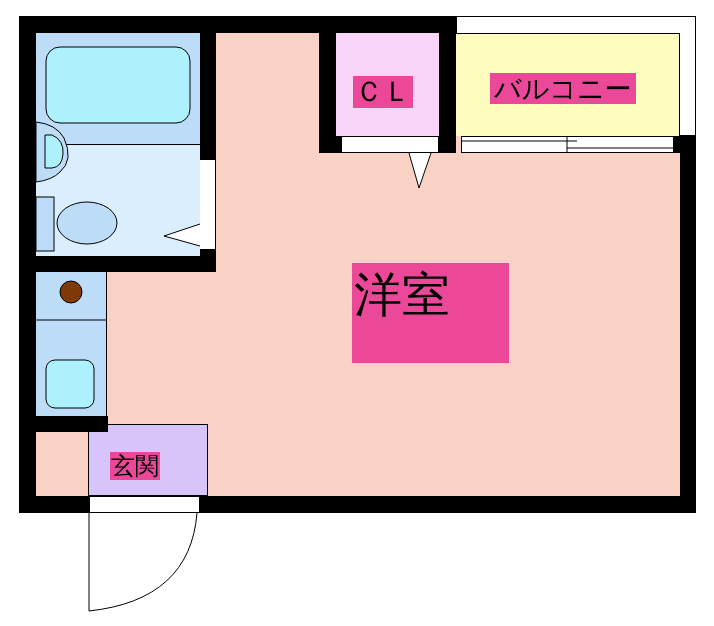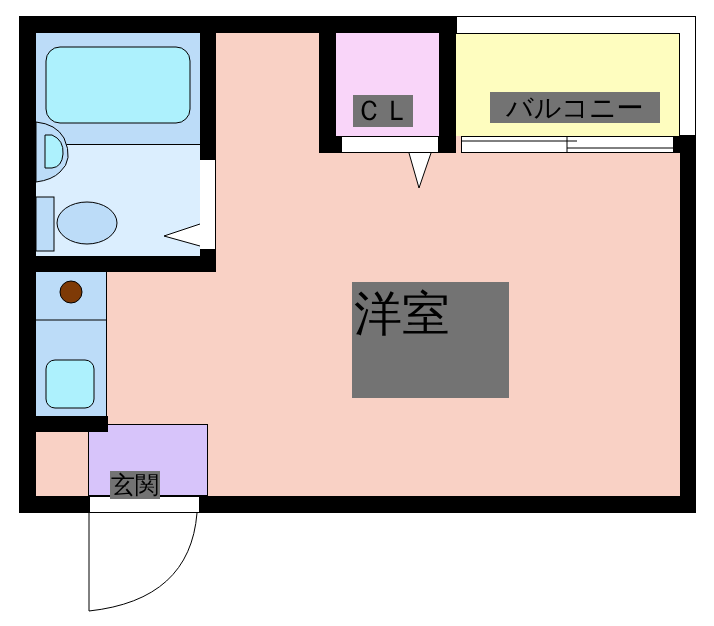--- a/index.html
+++ b/index.html
@@ -1,19 +1,19 @@
 <!DOCTYPE html>
 <html><head>
 <meta charset="utf-8">
 <style>
   html,body{margin:0;padding:0;background:#ffffff;}
   body{width:714px;height:626px;position:relative;overflow:hidden;font-family:"DejaVu Sans","Liberation Sans",sans-serif;}
   .abs{position:absolute;box-sizing:border-box;}
   .wall{background:#000;}
-  .label{background:#737373;color:#000;white-space:nowrap;line-height:1;margin-top:19px;}
+  .label{background:#ec4899;color:#000;white-space:nowrap;line-height:1;}
   svg{position:absolute;left:0;top:0;}
 </style>
 </head>
 <body>
 
 <div class="abs" style="left:36px;top:30px;width:650px;height:468px;background:#f9d1c5;"></div>
 <div class="abs" style="left:36px;top:33px;width:164px;height:223px;background:#dbeefe;"></div>
 <div class="abs" style="left:36px;top:33px;width:164px;height:112px;background:#bcdcf8;border-bottom:1px solid #000;"></div>
 <div class="abs" style="left:36px;top:272px;width:71px;height:144px;background:#bcdcf8;border-right:1px solid #000;"></div>
 <div class="abs" style="left:336px;top:33px;width:103px;height:103px;background:#f9d5f9;"></div>
@@ -59,17 +59,17 @@
   <path d="M409 153 L419 188 L431 153" fill="#fff" stroke="#000" stroke-width="1"></path>
 
   <line x1="461" y1="141" x2="577" y2="141" stroke="#000" stroke-width="1"></line>
   <line x1="567" y1="148" x2="674" y2="148" stroke="#000" stroke-width="1"></line>
   <line x1="567" y1="137" x2="567" y2="153" stroke="#000" stroke-width="1"></line>
 
   <path d="M89 513 L89 611 Q190 600 197 513" fill="none" stroke="#000" stroke-width="1"></path>
 </svg>
 
 <div class="abs label" style="left:353px;top:76px;font-size:28px;padding:2px 2px;">ＣＬ</div>
-<div class="abs label" style="left:490px;top:73px;font-size:27px;padding:2px 16px;">バルコニー</div>
+<div class="abs label" style="left:490px;top:73px;font-size:27px;padding:2px 4px;">バルコニー</div>
 <div class="abs label" style="left:110px;top:452px;font-size:24px;padding:2px 1px;">玄関</div>
-<div class="abs label" style="left:352px;top:263px;width:157px;height:116px;padding:4px 2px;">
+<div class="abs label" style="left:352px;top:263px;width:157px;height:100px;padding:4px 2px;">
   <div style="font-size:48px;line-height:54px;">洋室</div>
 </div>
 
 </body></html>

